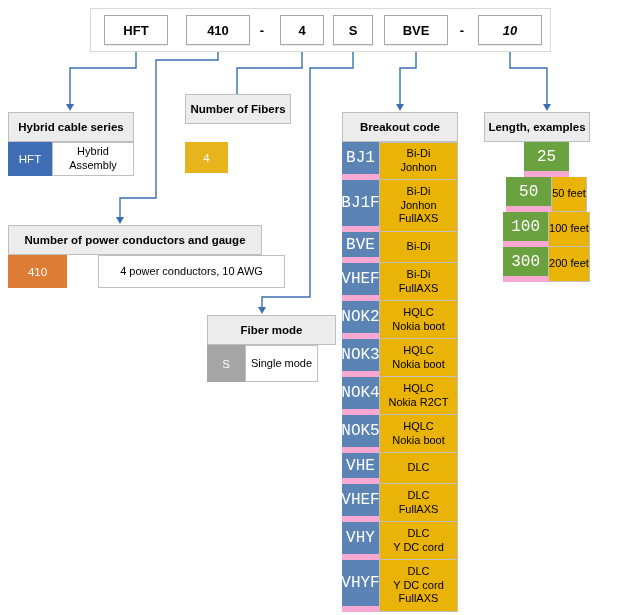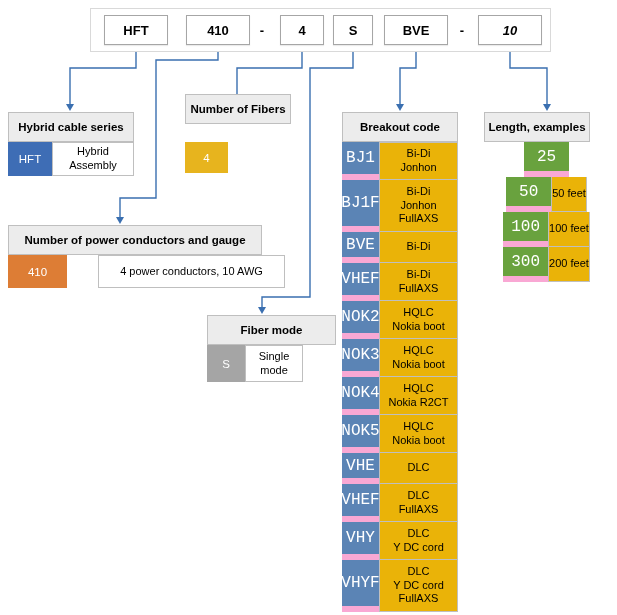--- a/index.html
+++ b/index.html
@@ -96,21 +96,21 @@
 
   <div class="hdr" style="left:185px;top:94px;width:106px;">Number of Fibers</div>
   <div class="code-box fiber-code" style="left:185px;top:142px;width:43px;height:31px;">4</div>
 
   <div class="hdr" style="left:8px;top:225px;width:254px;">Number of power conductors and gauge</div>
   <div class="code-box power-code" style="left:8px;top:255px;width:59px;height:33px;">410</div>
   <div class="desc-box" style="left:70px;top:255px;width:187px;height:33px;margin-left:28px;">4 power conductors, 10 AWG</div>
 
   <div class="hdr" style="left:207px;top:315px;width:129px;">Fiber mode</div>
   <div class="code-box mode-code" style="left:207px;top:345px;width:38px;height:37px;">S</div>
-  <div class="desc-box" style="left:245px;top:345px;width:58px;height:37px;">Single mode</div>
+  <div class="desc-box" style="left:245px;top:345px;width:73px;height:37px;">Single mode</div>
 
   <div class="hdr" style="left:342px;top:112px;width:116px;">Breakout code</div>
   <div class="vtable" style="left:342px;top:142px;width:116px;">
     <div class="trow lines-2">
       <div class="code-cell bo-code">BJ1</div>
       <div class="desc-cell">Bi-Di
 Jonhon</div>
     </div>
     <div class="trow lines-3">
       <div class="code-cell bo-code">BJ1F</div>

